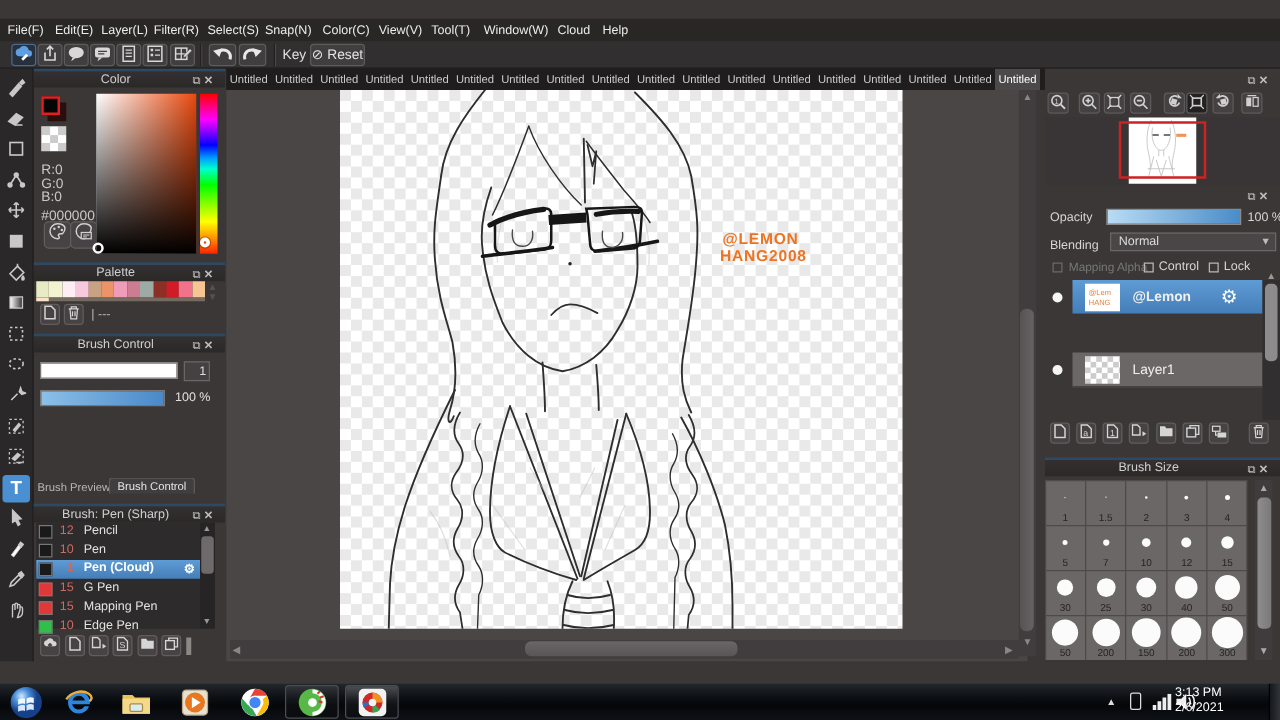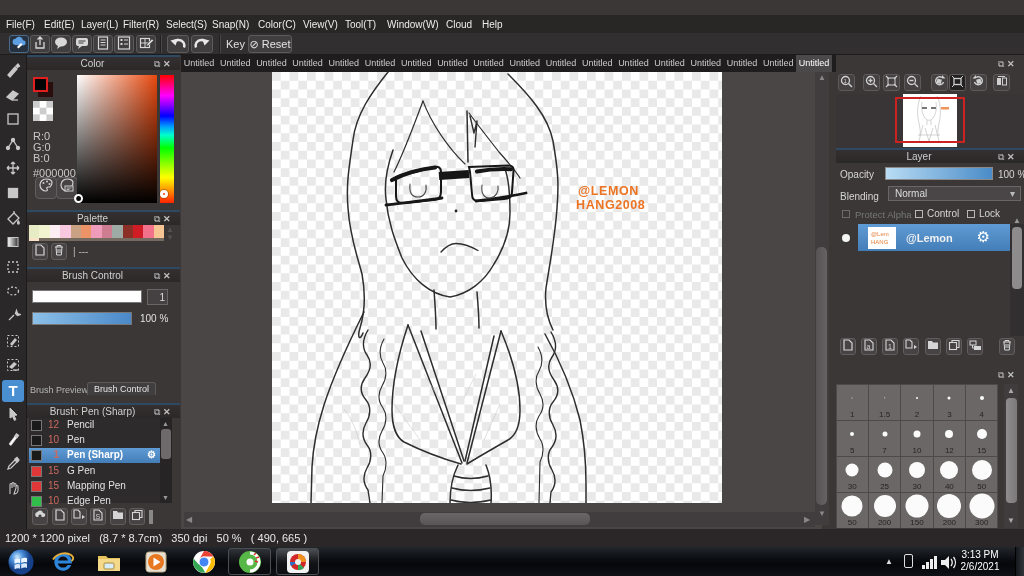--- a/index.html
+++ b/index.html
@@ -103,21 +103,21 @@
 .bscell .dot{position:absolute;left:50%;top:13px;transform:translate(-50%,-50%);background:#fbfbfb;border-radius:50%;}
 .bscell .lbl{position:absolute;width:100%;text-align:center;bottom:1px;font-size:8px;color:#262324;}
 #bsscroll{left:168px;top:16px;width:14px;height:144px;background:#403c3d;}
 #bsthumb{left:2px;top:14px;width:11px;height:105px;background:linear-gradient(90deg,#8f8c8d,#7c797a);border-radius:4px;}
 
 #statusbar{left:0;top:529px;width:1024px;height:18px;background:#2b2728;color:#e8e8e8;font-size:11px;line-height:18px;}
 
 #taskbar{left:0;top:547px;width:1024px;height:29px;background:linear-gradient(180deg,#23272c,#0b0e12 40%,#05070a 60%,#0e1116);}
 .tbicon{position:absolute;top:3px;width:24px;height:24px;}
 .appbtn{position:absolute;top:1px;width:43px;height:27px;border:1px solid #4a4e53;border-radius:3px;background:linear-gradient(180deg,rgba(255,255,255,0.14),rgba(255,255,255,0.03) 50%,rgba(0,0,0,0.1));}
-#clock{position:absolute;right:14px;top:2px;width:60px;text-align:center;color:#fff;font-size:10px;line-height:12px;margin-left:23px;}
+#clock{position:absolute;right:24px;top:2px;width:60px;color:#fff;font-size:10px;line-height:12px;margin-left:23px;}
 #showdesk{position:absolute;right:0;top:0;width:9px;height:29px;background:linear-gradient(90deg,#15181c,#31353a);border-left:1px solid #000;}
 </style></head>
 <body>
 <div id="root">
 
 
 <div class="abs" id="toolbar">
   <div class="tbtn" style="left:9px;background:#27313d;border-color:#4a6a8a"><svg width="16" height="14" viewBox="0 0 16 14">
           <path d="M4 9a3.2 3.2 0 0 1 .6-6.3A4 4 0 0 1 12 4.2 2.6 2.6 0 0 1 12 9.4z" fill="#5d9fe0"></path>
           <path d="M6 11l4-4 1.5 1.5-4 4z" fill="#fff"></path>
@@ -466,21 +466,21 @@
             <div class="nm">Pencil</div>
           </div>
       <div class="brow" style="top:15px">
             <div class="sw" style="background:#1a1a1a"></div>
             <div class="num">10</div>
             <div class="nm">Pen</div>
           </div>
       <div class="brow sel" style="top:30px">
             <div class="sw" style="background:#1a1a1a"></div>
             <div class="num">1</div>
-            <div class="nm">Pen (Sharp)</div>
+            <div class="nm">Pen (Cloud)</div>
             <div style="position:absolute;right:4px;top:1px;color:#fff">⚙</div>
           </div>
       <div class="brow" style="top:46px">
             <div class="sw" style="background:#e03838"></div>
             <div class="num">15</div>
             <div class="nm">G Pen</div>
           </div>
       <div class="brow" style="top:61px">
             <div class="sw" style="background:#e03838"></div>
             <div class="num">15</div>
@@ -574,45 +574,50 @@
               <path d="M19,8 C18,14 19,20 22,24 C24,27 28,27 30,24 C33,20 34,14 33,8"></path>
               <path d="M20,31 l-4,16 M32,31 l4,16 M15,41 h22 M22,34 l4,13 M30,34 l-4,13 M24,26 l0,5 M28,26 l0,5"></path>
             </g>
             <path d="M19,14 h5 M28,14 h5" stroke="#4a4a4a" stroke-width="1.3"></path>
             <rect x="38" y="13" width="8" height="2.5" fill="#f0945a"></rect>
           </svg>
     </div>
     <div class="abs" id="navrect"></div>
   </div>
 
-  <div class="ptitle" style="left:0;top:93px;width:188px">Layer</div>
   <div class="picons" style="left:162px;top:97px">⧉ <b>✕</b></div>
   <div class="abs" style="left:0;top:108px;width:188px;height:260px">
     <div class="ltxt" style="left:4px;top:6px">Opacity</div>
     <div class="abs" id="opslider"></div>
     <div class="ltxt" style="left:162px;top:6px">100 %</div>
     <div class="ltxt" style="left:4px;top:28px">Blending</div>
     <div class="abs" id="blend">Normal<span style="position:absolute;right:5px;color:#bbb">▾</span></div>
     <div class="chk" style="left:6px;top:47px;border-color:#6a6a6a"></div>
-    <div class="ltxt" style="left:19px;top:46px;color:#777;font-size:9.5px">Protect Alpha</div>
+    <div class="ltxt" style="left:19px;top:46px;color:#777;font-size:9.5px">Mapping Alpha</div>
     <div class="chk" style="left:79px;top:47px"></div>
     <div class="ltxt" style="left:91px;top:45px">Control</div>
     <div class="chk" style="left:131px;top:47px"></div>
     <div class="ltxt" style="left:143px;top:45px">Lock</div>
     <div class="lrow" id="lrow1" style="top:61px">
       <div class="eye"></div>
           <div class="body"></div>
       <div class="thumb" style="left:32px"><svg width="28" height="22">
               <rect width="28" height="22" fill="#fff"></rect>
               <text x="3" y="9" font-size="6" fill="#e8803a">@Lem</text>
               <text x="3" y="17" font-size="6" fill="#e8803a">HANG</text>
             </svg></div>
       <div class="lname" style="left:70px;font-weight:bold">@Lemon</div>
       <div style="position:absolute;right:20px;top:4px;color:#fff;font-size:15px">⚙</div>
     </div>
+    <div class="lrow" style="top:119px">
+      <div class="eye"></div>
+          <div class="body"></div>
+      <div class="thumb" style="left:32px;background:conic-gradient(#fff 25%,#ccc 25% 50%,#fff 50% 75%,#ccc 75%);background-size:9px 9px"></div>
+      <div class="lname" style="left:70px">Layer1</div>
+    </div>
     <div class="abs" id="lscroll">
           <div class="abs" style="left:3px;top:-8px;color:#999;font-size:8px">▲</div>
           <div class="abs" id="lsthumb"></div>
         </div>
     <div class="fbtn" style="left:4px;top:175px"><svg width="10" height="12" viewBox="0 0 10 12">
             <path d="M1 1h5l3 3v7H1z" fill="none" stroke="#d5d5d5" stroke-width="1.2"></path>
           </svg></div>
     <div class="fbtn" style="left:25px;top:175px"><svg width="10" height="12" viewBox="0 0 10 12">
             <path d="M1 1h5l3 3v7H1z" fill="none" stroke="#d5d5d5" stroke-width="1.1"></path>
             <text x="2.5" y="9.5" font-size="7" fill="#d5d5d5">a</text>
@@ -635,20 +640,21 @@
     <div class="fbtn" style="left:131px;top:175px"><svg width="13" height="12" viewBox="0 0 13 12">
             <rect x="1" y="2" width="6" height="4" fill="none" stroke="#d5d5d5"></rect>
             <rect x="5" y="7" width="7" height="4" fill="#d5d5d5"></rect>
             <path d="M3.5 6v3h1.5" stroke="#d5d5d5" fill="none"></path>
           </svg></div>
     <div class="fbtn" style="left:163px;top:175px"><svg width="10" height="12" viewBox="0 0 10 12">
             <path d="M1 3h8M3 3V1.5h4V3M2 3l.7 8h4.6L8 3M4 5v4M6 5v4" stroke="#d5d5d5" fill="none"></path>
           </svg></div>
   </div>
 
+  <div class="ptitle" style="left:0;top:311px;width:188px">Brush Size</div>
   <div class="picons" style="left:162px;top:315px">⧉ <b>✕</b></div>
   <div class="abs" style="left:0;top:313px;width:188px;height:161px" id="bswrap">
     <div class="abs" id="bsgrid">
           <div class="bscell" style="left: 0.5px; top: 0.5px;">
             <div class="dot" style="width: 1px; height: 1px;"></div>
             <div class="lbl">1</div>
           </div>
           <div class="bscell" style="left: 32.9px; top: 0.5px;">
             <div class="dot" style="width: 1.5px; height: 1.5px;"></div>
             <div class="lbl">1.5</div>
@@ -727,21 +733,20 @@
           </div>
         </div>
     <div class="abs" id="bsscroll">
           <div class="abs" style="left:3px;top:2px;color:#aaa;font-size:8px">▲</div>
           <div class="abs" id="bsthumb"></div>
           <div class="abs" style="left:3px;top:132px;color:#aaa;font-size:8px">▼</div>
         </div>
   </div>
 </div>
 
-<div class="abs" id="statusbar"><span style="margin-left:5px">1200 * 1200 pixel &nbsp; (8.7 * 8.7cm) &nbsp; 350 dpi &nbsp; 50 % &nbsp; ( 490, 665 )</span></div>
 
 <div class="abs" id="taskbar">
   <div class="tbicon" style="left:8px;top:2px">
     <svg width="26" height="26" viewBox="0 0 26 26">
           <defs>
             <radialGradient id="orb" cx="35%" cy="30%">
               <stop offset="0%" stop-color="#cfeafc"></stop>
               <stop offset="45%" stop-color="#4e92dc"></stop>
               <stop offset="100%" stop-color="#16408a"></stop>
             </radialGradient>

